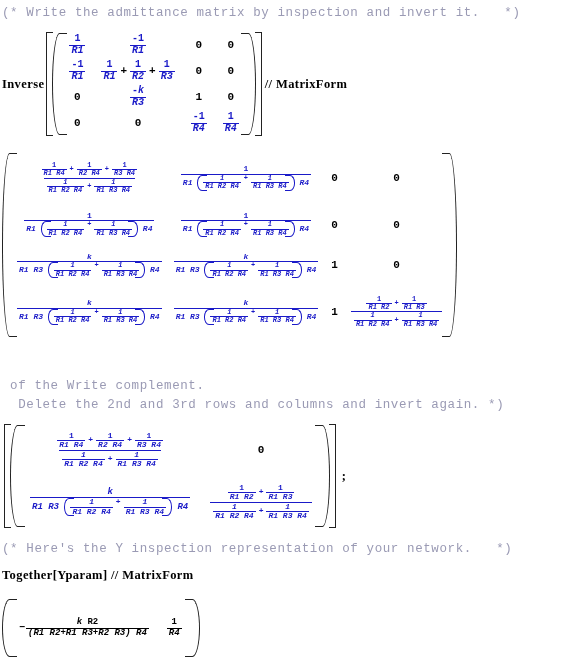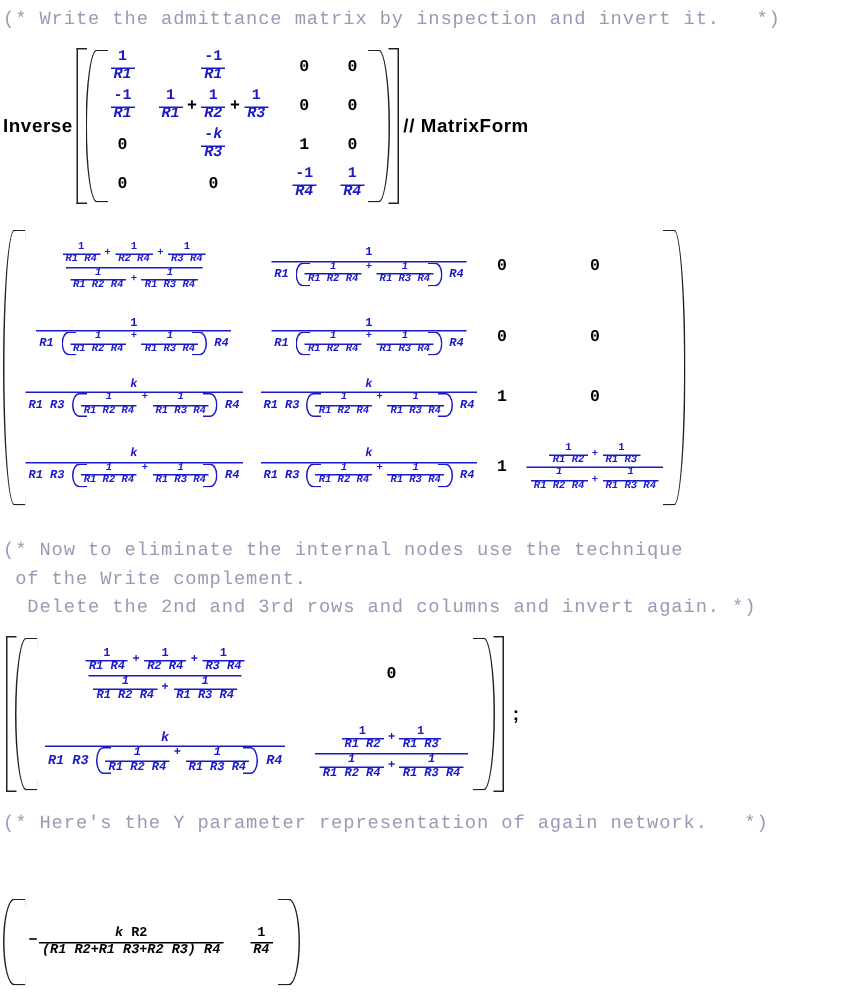--- a/index.html
+++ b/index.html
@@ -15,21 +15,21 @@
     color:#9a9ab4;
     font-family:"Liberation Mono","DejaVu Sans Mono",monospace;
     font-size:12.5px;
     letter-spacing:0.6px;
     white-space:pre;
     line-height:18px;
   }
 
   
   .code{
-    font-family:Liberation Sans, sans-serif;
+    font-family:Liberation Serif, serif;
     font-size:12.5px;
     font-weight:bold;
     color:#000;
     letter-spacing:0.4px;
     white-space:pre;
   }
   .blk{color:#000;}
 
   
   .frac{
@@ -392,21 +392,20 @@
               </span>
             </span>
           </td>
         </tr>
       </tbody>
         </table>
       <span class="paren r"></span>
     </span>
   </div>
 
-  <div class="abs comment" style="left:2px;top:358px;">(* Now to eliminate the internal nodes use the technique</div>
   <div class="abs comment" style="left:2px;top:377px;"> of the Write complement.</div>
   <div class="abs comment" style="left:2px;top:396px;">  Delete the 2nd and 3rd rows and columns and invert again. *)</div>
 
   <div class="abs" style="left:2px;top:424px;display:flex;align-items:center;">
 
 
     <span class="mwrap" style="height:104px;margin-left:1px;">
       <span class="brk l"></span>
 
       <span class="mwrap" style="height:104px;">
@@ -487,22 +486,23 @@
           </table>
         <span class="paren r"></span>
       </span>
 
       <span class="brk r"></span>
     </span>
 
     <span class="code" style="margin-left:5px;">;</span>
   </div>
 
-  <div class="abs comment" style="left:2px;top:540px;">(* Here's the Y parameter representation of again network.   *)</div>
-
+  <div class="abs comment" style="left:2px;top:540px;">(* Here's the Y inspection representation of your network.   *)</div>
+
+  <div class="abs code" style="left:2px;top:568px;">Together[Yparam] // MatrixForm</div>
 
   <div class="abs" style="left:2px;top:598px;">
     <span class="mwrap" style="height:60px;">
       <span class="paren l"></span>
       <table class="mtx">
         <tbody>
         <tr>
           <td style="padding:1px 8px;white-space:nowrap;">
             <span class="blk sz10" style="vertical-align:middle;">−</span><span class="frac blk sz9">
               <span class="num"><span class="ital">k</span>&nbsp;R2</span>

